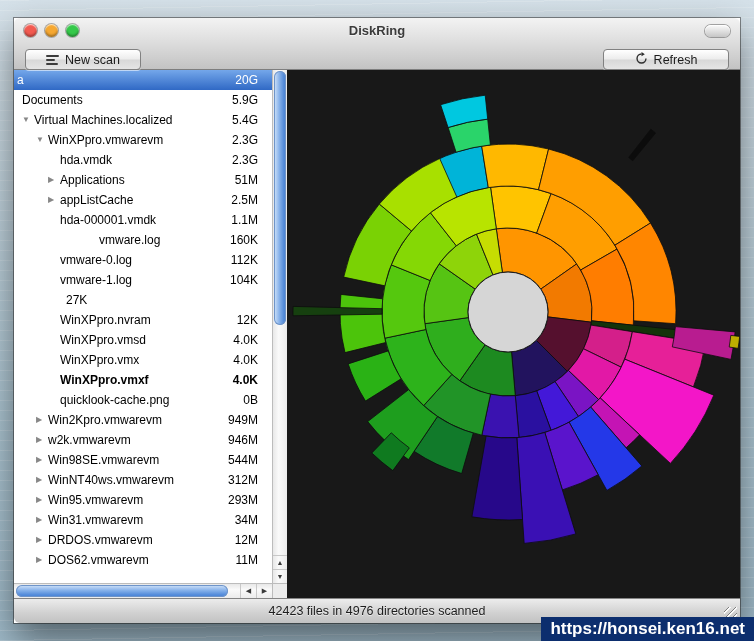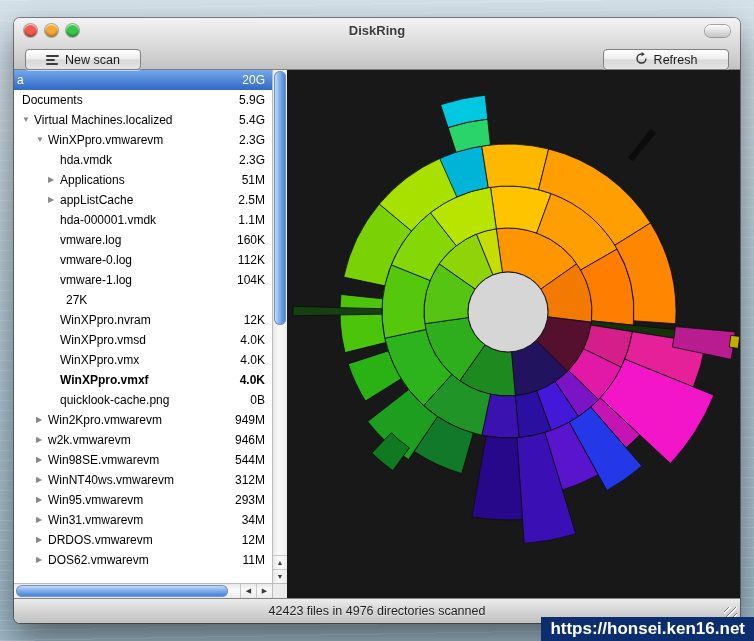--- a/index.html
+++ b/index.html
@@ -2,21 +2,21 @@
 <html><head>
 <meta charset="utf-8">
 <style>
   * { box-sizing: border-box; }
   body { margin:0; font-family:"Liberation Sans", sans-serif; }
   .desktop { position:relative; width:754px; height:641px; overflow:hidden;
     background:linear-gradient(180deg,#d6e2ea 0%,#c2d4de 30%,#adc6d3 65%,#a0bbca 100%); }
   .desktop::before { content:""; position:absolute; inset:0; pointer-events:none;
     background:repeating-linear-gradient(179deg, rgba(255,255,255,.30) 0 1px, rgba(255,255,255,0) 1px 10px); opacity:.55; }
 
-  .window { position:absolute; left:14px; top:18px; width:726px; height:605px; border-radius:6px;
+  .window { position:absolute; left:14px; top:18px; width:726px; height:605px; border-radius:0;
     box-shadow:0 16px 36px rgba(0,0,0,.5), 0 0 0 1px rgba(55,55,55,.55);
     display:flex; flex-direction:column; background:#fff; }
 
   .chrome { height:52px; flex:0 0 52px; border-radius:6px 6px 0 0;
     background:linear-gradient(#f3f3f3,#dcdcdc 50%,#c3c3c3); border-bottom:1px solid #7e7e7e; position:relative; }
   .titlebar { height:25px; position:relative; display:flex; align-items:center; }
   .lights { display:flex; gap:8px; padding-left:10px; position:relative; z-index:2; }
   .light { width:13px; height:13px; border-radius:50%; background:var(--c,#ccc);
     box-shadow:inset 0 1px 1px rgba(255,255,255,.75), inset 0 -2px 2px rgba(0,0,0,.3),
                0 0 0 1px rgba(0,0,0,.3), 0 1px 0 rgba(255,255,255,.45); }
@@ -37,21 +37,21 @@
   .scan-icon i:nth-child(1){ width:13px } .scan-icon i:nth-child(2){ width:9px } .scan-icon i:nth-child(3){ width:12px }
 
   .content { flex:1 1 auto; display:flex; min-height:0; }
   .sidebar { width:273px; flex:0 0 273px; background:#fff;
     display:grid; grid-template-columns:1fr 15px; grid-template-rows:1fr 15px; }
   .list { grid-area:1/1; overflow:hidden; }
   .row { height:20px; display:flex; align-items:center; font-size:12px; color:#000; }
   .row.selected { background:linear-gradient(var(--sel-top,#74a7ea), var(--sel-bot,#3069c5)); color:#fff; }
   .tri { flex:0 0 12px; font-size:8px; color:#878787; line-height:20px; }
   .fname { flex:1 1 auto; white-space:nowrap; overflow:hidden; }
-  .fsize { flex:0 0 auto; padding-right:7px; padding-left:6px; }
+  .fsize { flex:0 0 auto; padding-right:14px; padding-left:6px; }
 
   .vscroll { grid-area:1/2; position:relative; background:linear-gradient(to right,#e8e8e8,#fafafa 40%,#ececec); border-left:1px solid #bcbcbc; }
   .vthumb { position:absolute; left:1px; right:1px; top:1px; height:254px; border-radius:7px;
     background:linear-gradient(to right,#d2e4f9,#86b1ea 45%,#4f88d9 85%); box-shadow:inset 0 0 0 1px #6e94c9; }
   .varrows { position:absolute; left:0; right:0; bottom:0; }
   .sarrow { height:14px; display:flex; align-items:center; justify-content:center; font-size:7px; color:#3a3a3a; }
   .varrows .sarrow { border-top:1px solid #c8c8c8; }
   .hscroll { grid-area:2/1; position:relative; background:linear-gradient(#e8e8e8,#fafafa 40%,#ececec); border-top:1px solid #bcbcbc; }
   .hthumb { position:absolute; top:1px; bottom:1px; left:2px; width:212px; border-radius:7px;
     background:linear-gradient(#d2e4f9,#86b1ea 45%,#4f88d9 85%); box-shadow:inset 0 0 0 1px #6e94c9; }
@@ -144,21 +144,21 @@
             <div class="row" style="padding-left: 34px;">
               <span class="tri">▶</span>
               <span class="fname">appListCache</span>
               <span class="fsize">2.5M</span>
             </div>
             <div class="row" style="padding-left: 34px;">
               <span class="tri" style="visibility: hidden;"></span>
               <span class="fname">hda-000001.vmdk</span>
               <span class="fsize">1.1M</span>
             </div>
-            <div class="row" style="padding-left: 34px;">
+            <div class="row" style="padding-left: 34px; gap: 39px;">
               <span class="tri" style="visibility: hidden;"></span>
               <span class="fname">vmware.log</span>
               <span class="fsize">160K</span>
             </div>
             <div class="row" style="padding-left: 34px;">
               <span class="tri" style="visibility: hidden;"></span>
               <span class="fname">vmware-0.log</span>
               <span class="fsize">112K</span>
             </div>
             <div class="row" style="padding-left: 34px;">

